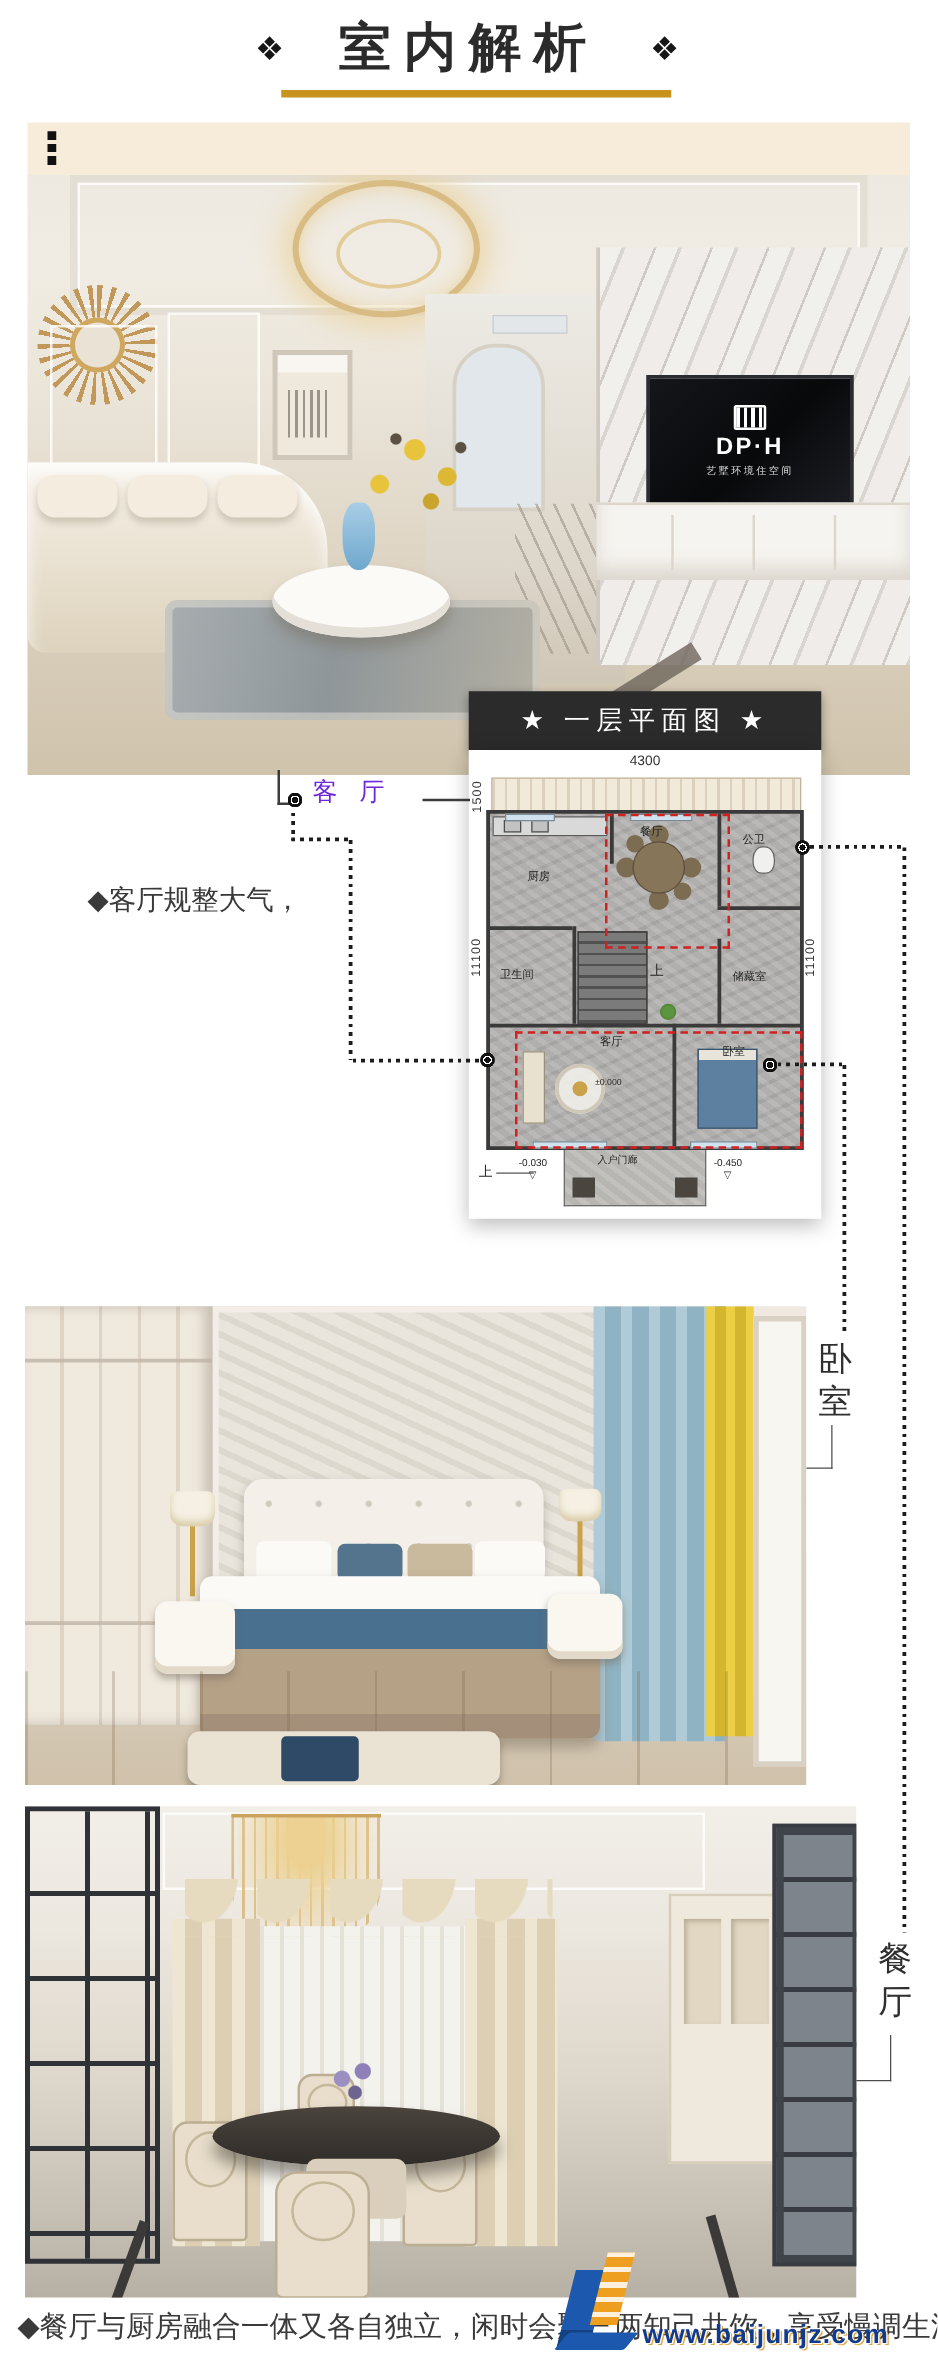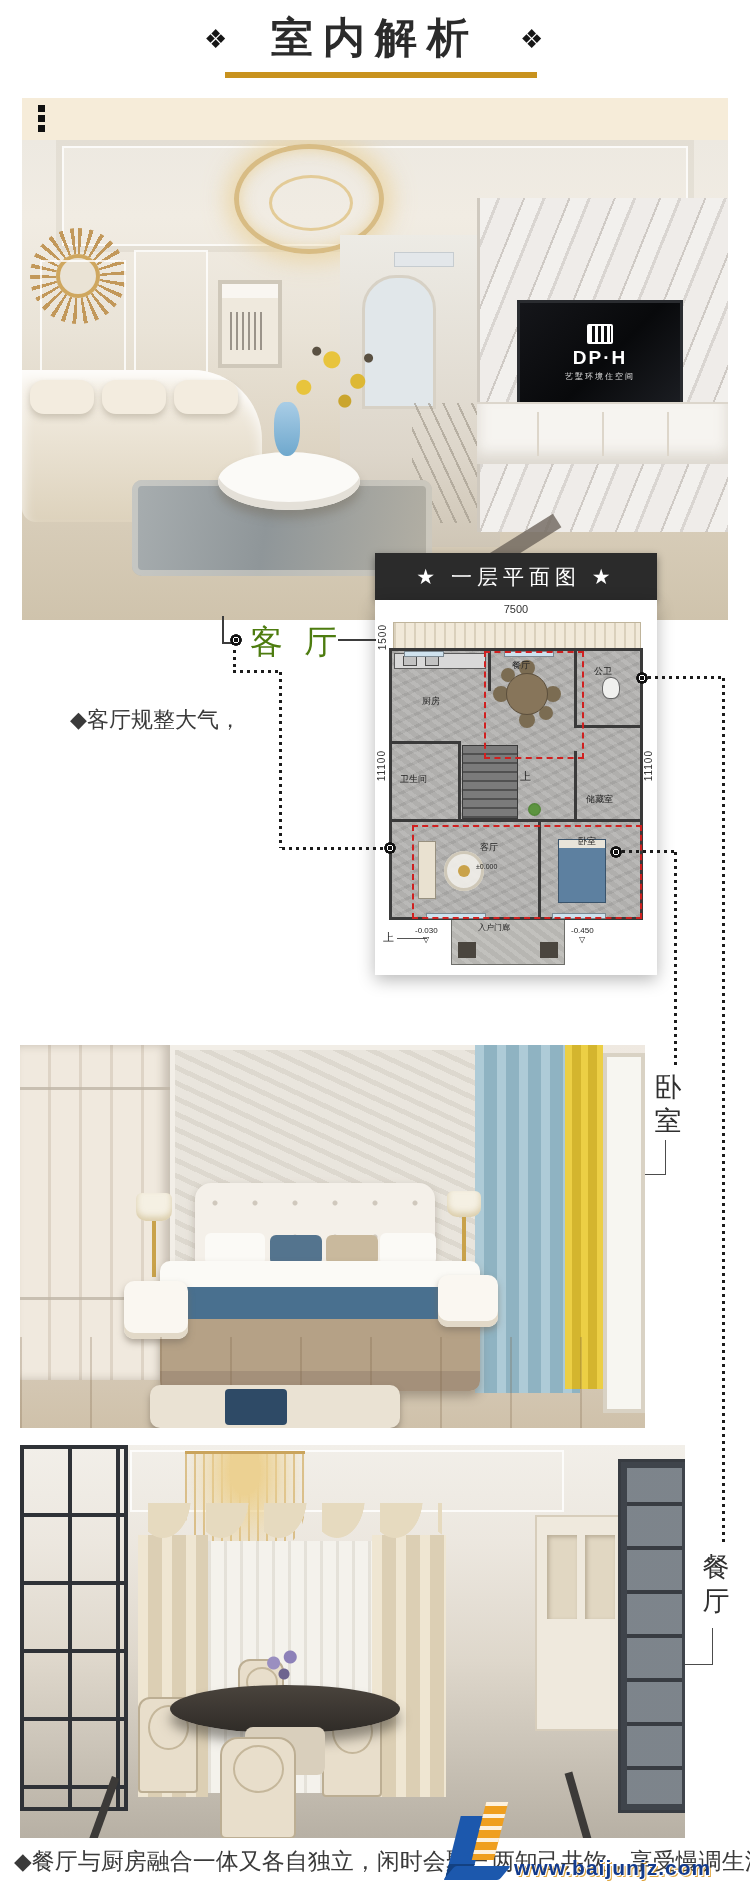--- a/index.html
+++ b/index.html
@@ -110,21 +110,21 @@
   .pb-pillar{position:absolute;top:22px;width:18px;height:16px;background:#4a453e;}
   .pb-small{font-size:8px;color:#222;}
   
   .sline{background:#3c3c3c;}
   .dline-h{height:3px;background:repeating-linear-gradient(90deg,#1c1c1c 0 3px,rgba(0,0,0,0) 3px 7px);}
   .dline-v{width:3px;background:repeating-linear-gradient(180deg,#1c1c1c 0 3px,rgba(0,0,0,0) 3px 7px);}
   .bullet{width:12px;height:12px;border-radius:50%;
      background:radial-gradient(circle at 50% 50%,#111 0 2.5px,#fff 2.5px 3.5px,#111 3.5px 6px,rgba(0,0,0,0) 6px);}
   .elbow-lb{border-left:2px solid #3c3c3c;border-bottom:2px solid #3c3c3c;}
   .elbow-rb{border-right:1px solid #4c4c4c;border-bottom:1px solid #4c4c4c;}
-  .co-label{font-size:33px;color:#4d7c0f;letter-spacing:6px;white-space:nowrap;}
+  .co-label{font-size:20px;color:#6d28d9;letter-spacing:6px;white-space:nowrap;}
   .co-stack{display:flex;flex-direction:column;font-size:27px;color:#2f2f2f;line-height:34px;text-align:center;}
   .desc{font-size:22px;color:#3a3a3a;line-height:40px;white-space:nowrap;}
   .desc-wide{font-size:23px;color:#3a3a3a;white-space:nowrap;}
   
   .ph-br{top:1045px;left:20px;width:625px;height:383px;
      background:linear-gradient(180deg,#efe9e1 0,#e9e2d8 30%,#ded4c6 60%,#cfc1aa 100%);}
   .br-ward{left:0;top:0;width:150px;height:335px;
      background:repeating-linear-gradient(90deg,#f0e9de 0 28px,#ded4c6 28px 31px);
      box-shadow:inset -6px 0 10px rgba(120,110,95,.35);}
   .br-ward-line{left:0;width:150px;height:3px;background:rgba(190,180,165,.8);}
@@ -249,21 +249,21 @@
     </div>
     <div class="abs lv-rug"></div>
     <div class="abs lv-table"></div>
     <div class="abs lv-flowers"></div>
     <div class="abs lv-vase"></div>
     <div class="abs lv-inlay"></div>
   </div>
 
   <div class="abs plan-bar">★ 一层平面图 ★</div>
   <div class="abs plan-box">
-    <div class="abs pb-t pb-dim-top">7500</div>
+    <div class="abs pb-t pb-dim-top">4300</div>
     <div class="abs pb-vdim" style="left:2px;top:24px;">1500</div>
     <div class="abs pb-terrace"></div>
     <div class="abs pb-vdim" style="left:1px;top:150px;">11100</div>
     <div class="abs pb-vdim" style="left:268px;top:150px;">11100</div>
 
     <div class="abs pb-main">
       <div class="wall" style="left:96px;top:0;width:3px;height:40px;"></div>
       <div class="wall" style="left:182px;top:0;width:3px;height:74px;"></div>
       <div class="wall" style="left:182px;top:74px;width:66px;height:3px;"></div>
       <div class="wall" style="left:0;top:90px;width:66px;height:3px;"></div>
@@ -289,22 +289,22 @@
       <div class="pm-win" style="left:112px;top:0;width:48px;height:4px;"></div>
       <div class="pm-win" style="left:34px;top:262px;width:58px;height:4px;"></div>
       <div class="pm-win" style="left:160px;top:262px;width:52px;height:4px;"></div>
       <div class="pm-red" style="left:92px;top:0;width:96px;height:104px;"></div>
       <div class="pm-red" style="left:20px;top:174px;width:226px;height:90px;"></div>
 
       <div class="pm-lbl" style="left:30px;top:44px;">厨房</div>
       <div class="pm-lbl" style="left:120px;top:8px;">餐厅</div>
       <div class="pm-lbl" style="left:202px;top:14px;">公卫</div>
       <div class="pm-lbl" style="left:8px;top:122px;">卫生间</div>
-      <div class="pm-lbl" style="left:194px;top:124px;margin-top:18px;">储藏室</div>
-      <div class="pm-lbl" style="left:88px;top:190px;">客厅</div>
+      <div class="pm-lbl" style="left:194px;top:124px;">储藏室</div>
+      <div class="pm-lbl" style="left:88px;top:176px;">客厅</div>
       <div class="pm-lbl" style="left:186px;top:184px;">卧室</div>
       <div class="pm-lbl" style="left:128px;top:118px;font-size:11px;">上</div>
       <div class="pm-elev" style="left:84px;top:212px;">±0.000</div>
     </div>
 
     <div class="abs pb-porch">
       <div class="abs pb-small" style="left:26px;top:2px;">入户门廊</div>
       <div class="pb-pillar" style="left:6px;"></div>
       <div class="pb-pillar" style="left:88px;"></div>
     </div>

